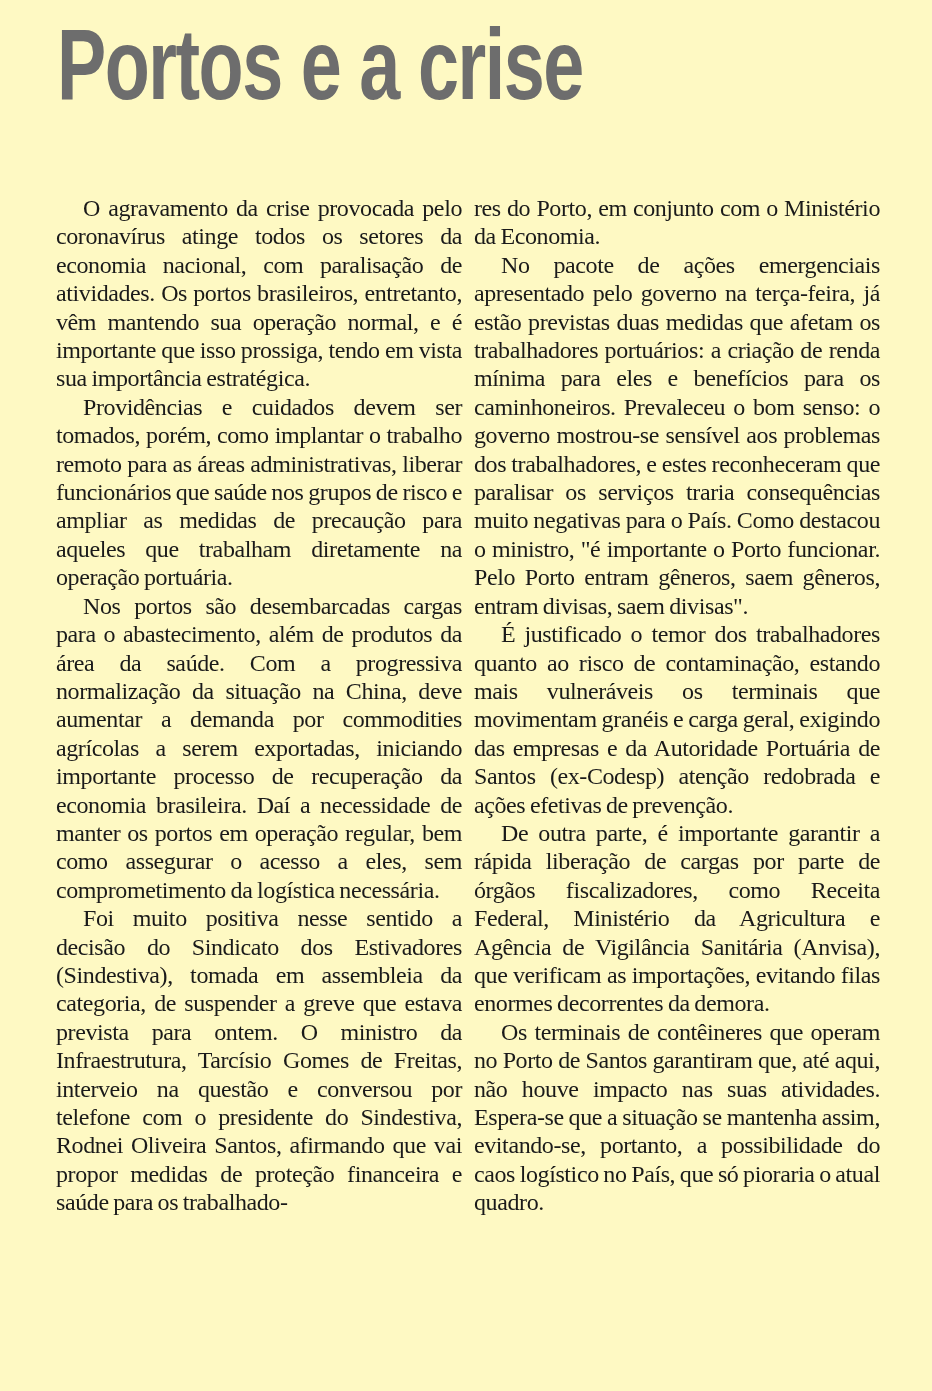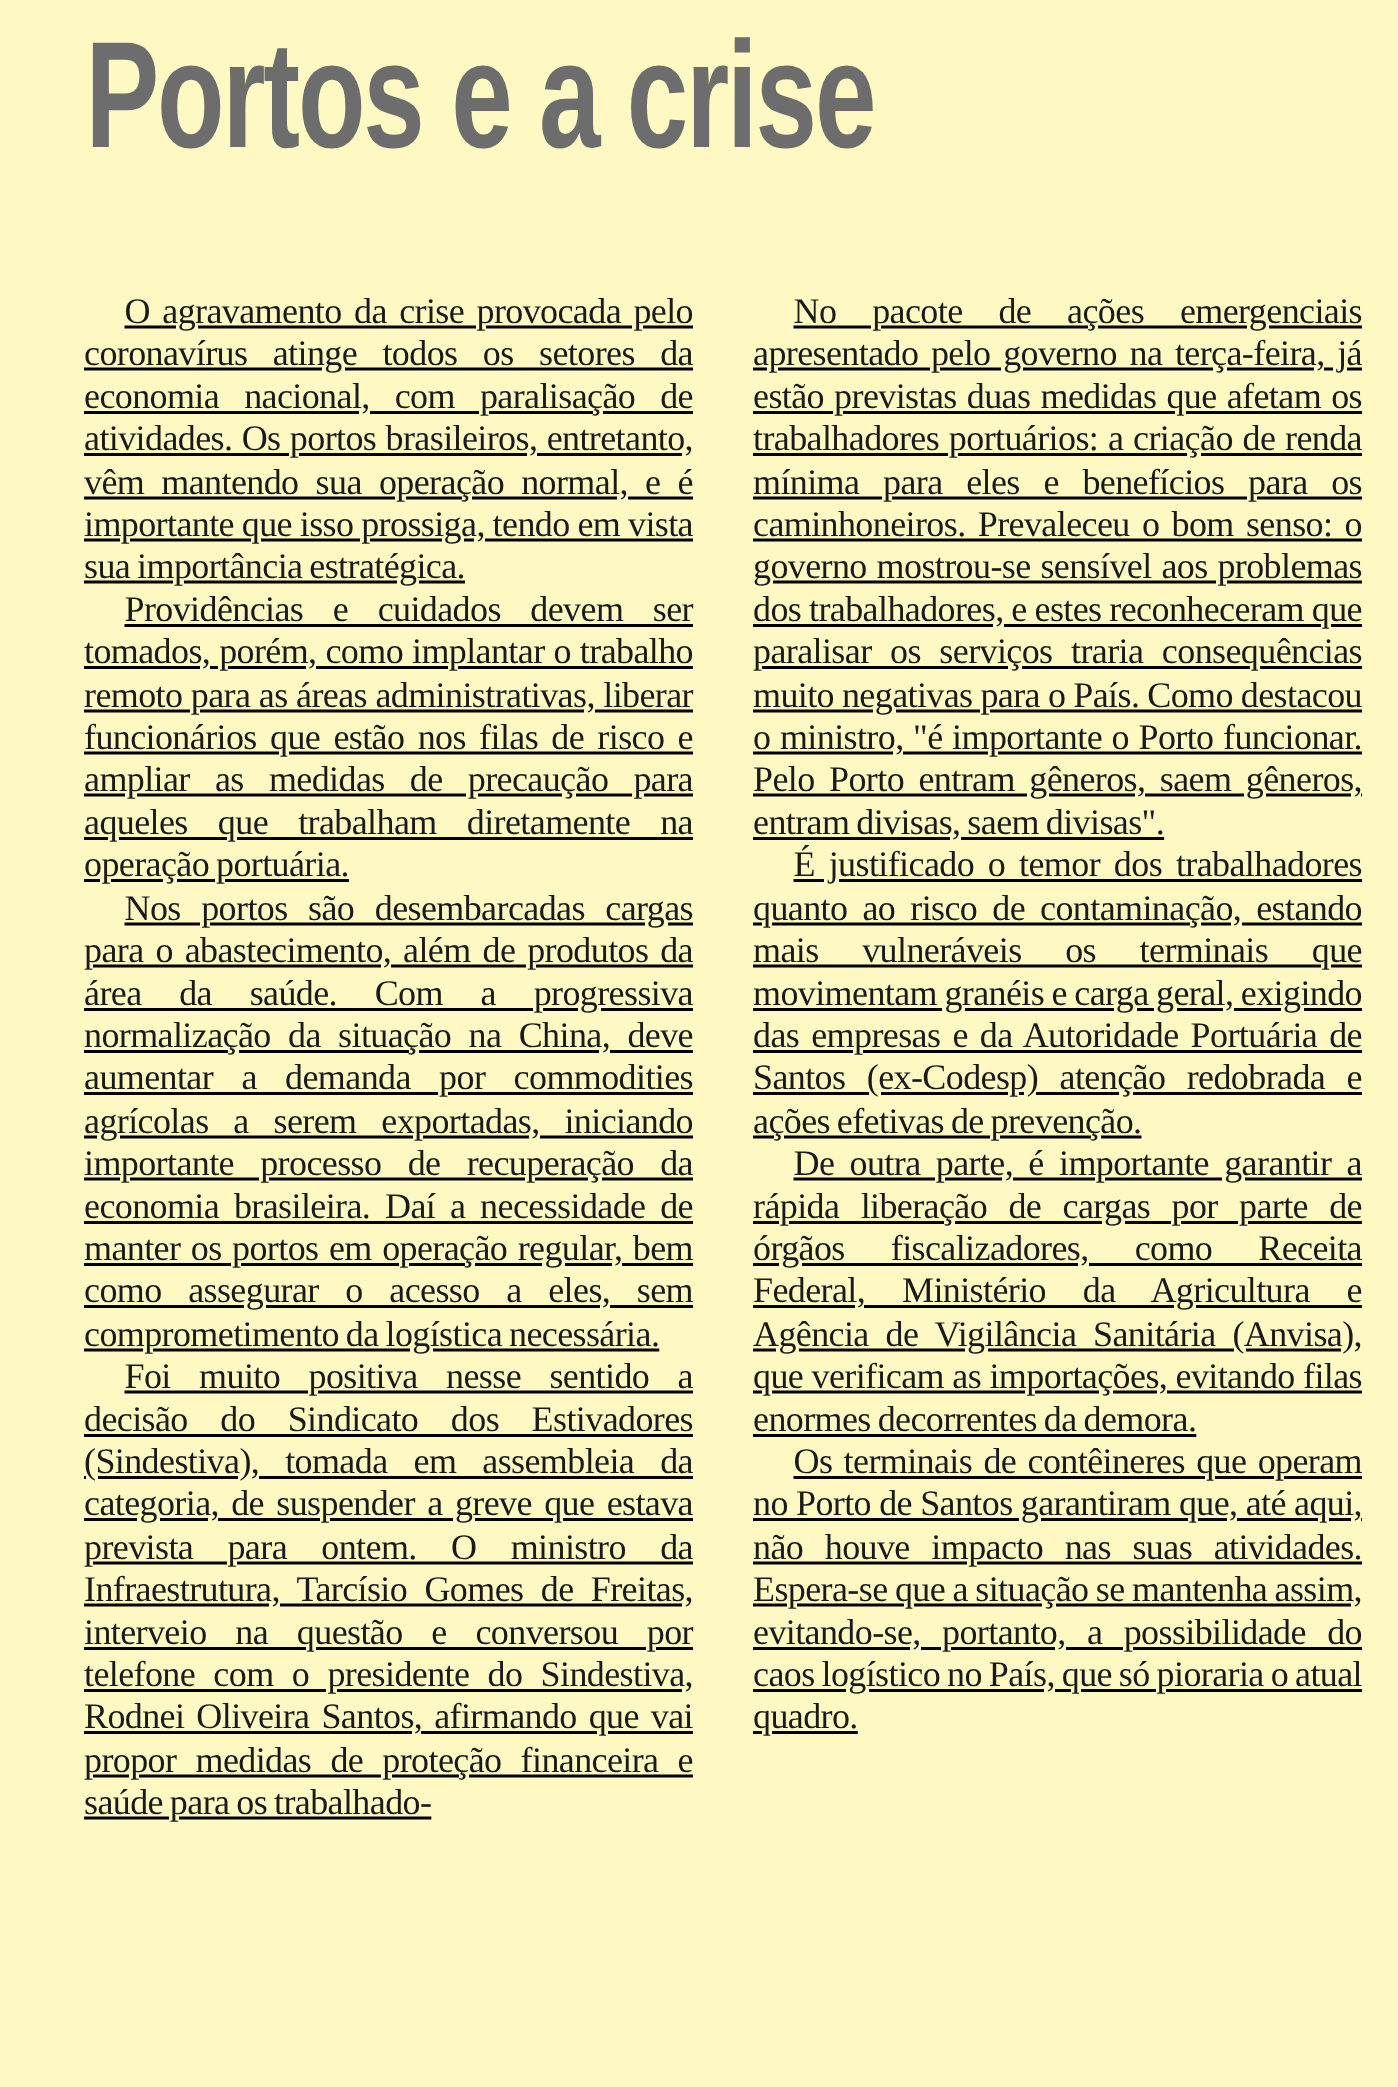--- a/index.html
+++ b/index.html
@@ -26,22 +26,21 @@
     color: #6d6d6d;
     white-space: nowrap;
     transform: scaleX(0.73);
     transform-origin: 0 0;
   }
   .body-columns {
     position: absolute;
     left: 56px; top: 194px;
     width: 841px;
     display: flex;
-    gap: 40px;
-    text-decoration: underline;
+    gap: 12px;
   }
   .col {
     width: 406px;
     flex: 0 0 406px;
   }
   .col p {
     margin: 0;
     font-size: 24px;
     line-height: 28.4px;
     letter-spacing: -0.4px;
@@ -57,26 +56,27 @@
 <body>
 
 <div class="page">
 
   <h1 class="headline">Portos e a crise</h1>
 
   <div class="body-columns">
 
     <div class="col">
       <p class="indent">O agravamento da crise provocada pelo coronavírus atinge todos os setores da economia nacional, com paralisação de atividades. Os portos brasileiros, entretanto, vêm mantendo sua operação normal, e é importante que isso prossiga, tendo em vista sua importância estratégica.</p>
-      <p class="indent">Providências e cuidados devem ser tomados, porém, como implantar o trabalho remoto para as áreas administrativas, liberar funcionários que estão nos filas de risco e ampliar as medidas de precaução para aqueles que trabalham diretamente na operação portuária.</p>
+      <p class="indent">Providências e cuidados devem ser tomados, porém, como implantar o trabalho remoto para as áreas administrativas, liberar funcionários que saúde nos grupos de risco e ampliar as medidas de precaução para aqueles que trabalham diretamente na operação portuária.</p>
       <p class="indent">Nos portos são desembarcadas cargas para o abastecimento, além de produtos da área da saúde. Com a progressiva normalização da situação na China, deve aumentar a demanda por commodities agrícolas a serem exportadas, iniciando importante processo de recuperação da economia brasileira. Daí a necessidade de manter os portos em operação regular, bem como assegurar o acesso a eles, sem comprometimento da logística necessária.</p>
       <p class="indent">Foi muito positiva nesse sentido a decisão do Sindicato dos Estivadores (Sindestiva), tomada em assembleia da categoria, de suspender a greve que estava prevista para ontem. O ministro da Infraestrutura, Tarcísio Gomes de Freitas, interveio na questão e conversou por telefone com o presidente do Sindestiva, Rodnei Oliveira Santos, afirmando que vai propor medidas de proteção financeira e saúde para os trabalhado-</p>
     </div>
 
     <div class="col">
+      <p>res do Porto, em conjunto com o Ministério da Economia.</p>
       <p class="indent">No pacote de ações emergenciais apresentado pelo governo na terça-feira, já estão previstas duas medidas que afetam os trabalhadores portuários: a criação de renda mínima para eles e benefícios para os caminhoneiros. Prevaleceu o bom senso: o governo mostrou-se sensível aos problemas dos trabalhadores, e estes reconheceram que paralisar os serviços traria consequências muito negativas para o País. Como destacou o ministro, "é importante o Porto funcionar. Pelo Porto entram gêneros, saem gêneros, entram divisas, saem divisas".</p>
       <p class="indent">É justificado o temor dos trabalhadores quanto ao risco de contaminação, estando mais vulneráveis os terminais que movimentam granéis e carga geral, exigindo das empresas e da Autoridade Portuária de Santos (ex-Codesp) atenção redobrada e ações efetivas de prevenção.</p>
       <p class="indent">De outra parte, é importante garantir a rápida liberação de cargas por parte de órgãos fiscalizadores, como Receita Federal, Ministério da Agricultura e Agência de Vigilância Sanitária (Anvisa), que verificam as importações, evitando filas enormes decorrentes da demora.</p>
       <p class="indent">Os terminais de contêineres que operam no Porto de Santos garantiram que, até aqui, não houve impacto nas suas atividades. Espera-se que a situação se mantenha assim, evitando-se, portanto, a possibilidade do caos logístico no País, que só pioraria o atual quadro.</p>
     </div>
 
   </div>
 
 </div>
 

